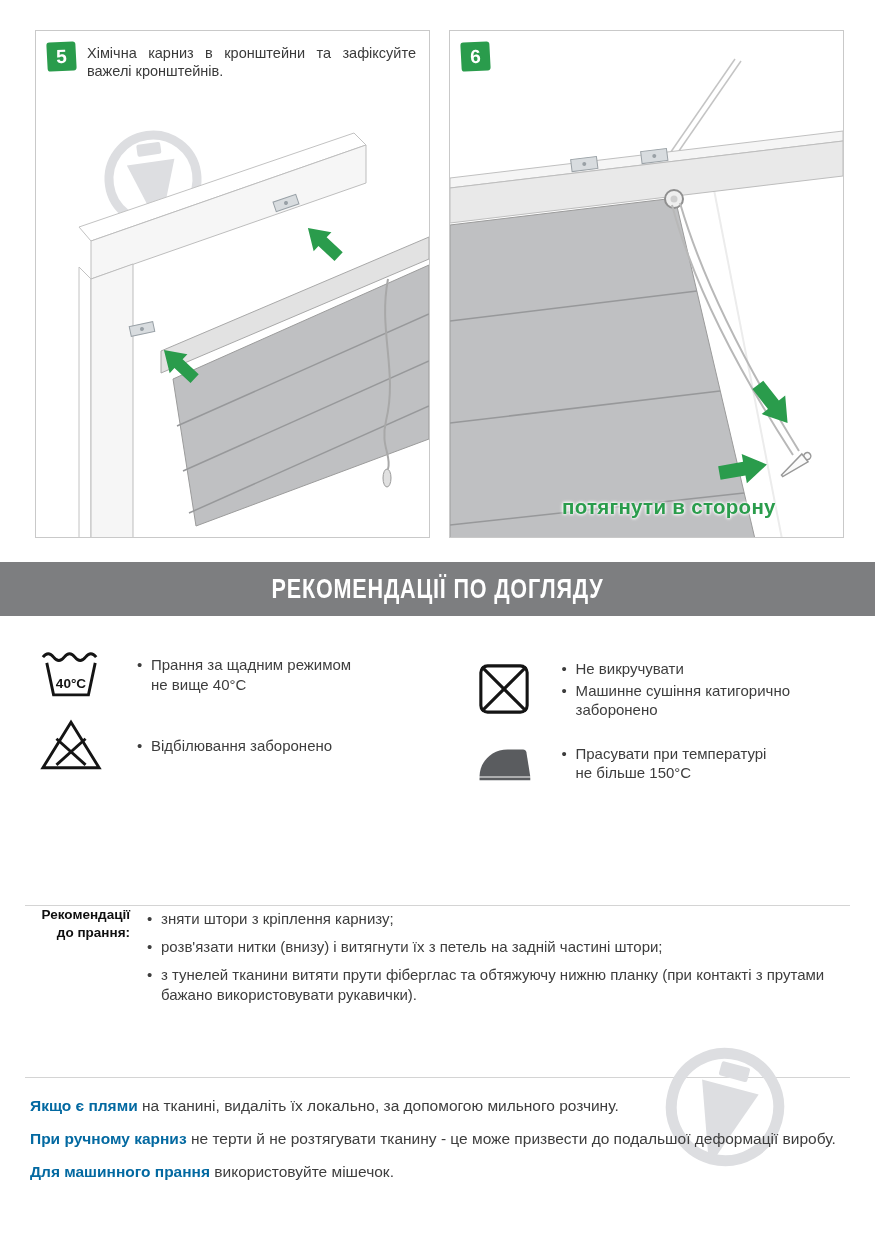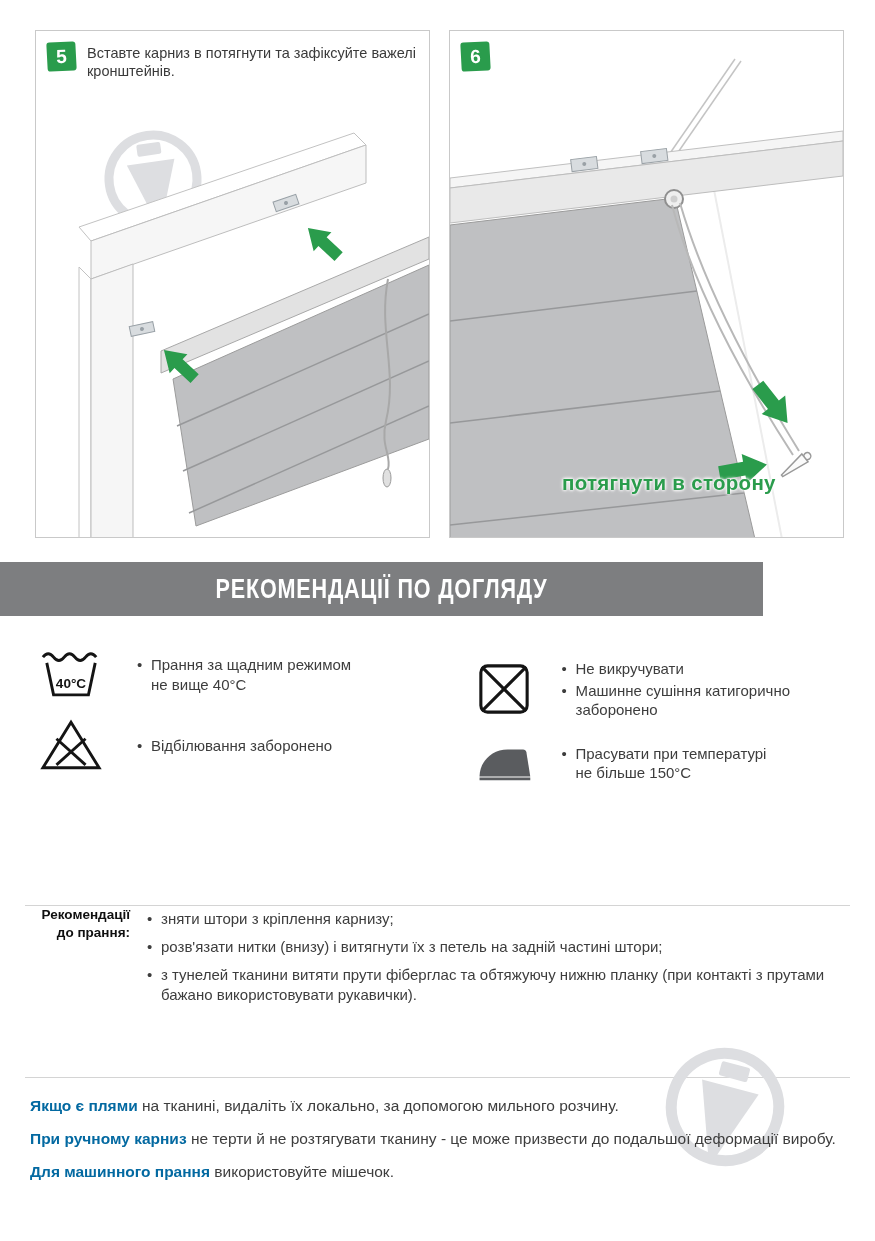--- a/index.html
+++ b/index.html
@@ -19,28 +19,28 @@
   .step-badge{
     width:29px;height:29px;background:#2a9c4c;color:#fff;font-weight:bold;font-size:19px;
     display:flex;align-items:center;justify-content:center;border-radius:3px;flex-shrink:0;
     transform:rotate(-3deg);
   }
   .step-text{font-size:14.5px;color:#3a3a3a;line-height:1.25;padding-top:2px;}
   .just{text-align:justify;}
   .preline{white-space:pre-line;}
   .illus{position:absolute;inset:0;z-index:1;}
   .pull-note{
-    position:absolute;z-index:3;left:112px;top:440px;font-size:20.5px;font-weight:bold;
+    position:absolute;z-index:3;left:112px;top:464px;font-size:20.5px;font-weight:bold;
     color:#2a9c4c;white-space:nowrap;letter-spacing:.3px;
     text-shadow:0 0 3px #fff,0 0 3px #fff,0 0 4px #fff;
   }
 
   
   .banner{
-    position:absolute;top:562px;left:0;width:763px;height:54px;background:#7d7e80;
+    position:absolute;top:562px;left:0;width:875px;height:54px;background:#7d7e80;
     display:flex;align-items:center;justify-content:center;
   }
   .banner-text{
     color:#fff;font-size:27px;font-weight:bold;letter-spacing:1px;white-space:nowrap;
     transform:scale(0.8,1.05);transform-origin:center;
   }
 
   
   .care{position:absolute;top:648px;left:0;width:875px;display:flex;
         padding:0 26px 0 40px;box-sizing:border-box;}
@@ -79,21 +79,21 @@
   .wm-bottom{position:absolute;left:640px;top:1022px;z-index:0;}
 </style>
 </head>
 <body>
 
 <div class="panels">
 
   <section class="panel">
     <div class="step-header">
       <div class="step-badge">5</div>
-      <div class="step-text just">Вставте карниз в потягнути та зафіксуйте важелі кронштейнів.</div>
+      <div class="step-text just">Хімічна карниз в кронштейни та зафіксуйте важелі кронштейнів.</div>
     </div>
     <svg class="illus" viewBox="0 0 393 508">
 
       <g transform="translate(117,148) rotate(-8)">
         <circle r="44" fill="none" stroke="#dddee1" stroke-width="9"></circle>
         <rect x="-12" y="-36" width="24" height="12" rx="2" fill="#dddee1"></rect>
         <path d="M-24,-17 L24,-17 L3,42 Q0,46 -3,42 Z" fill="#dddee1"></path>
       </g>
 
       <g>

